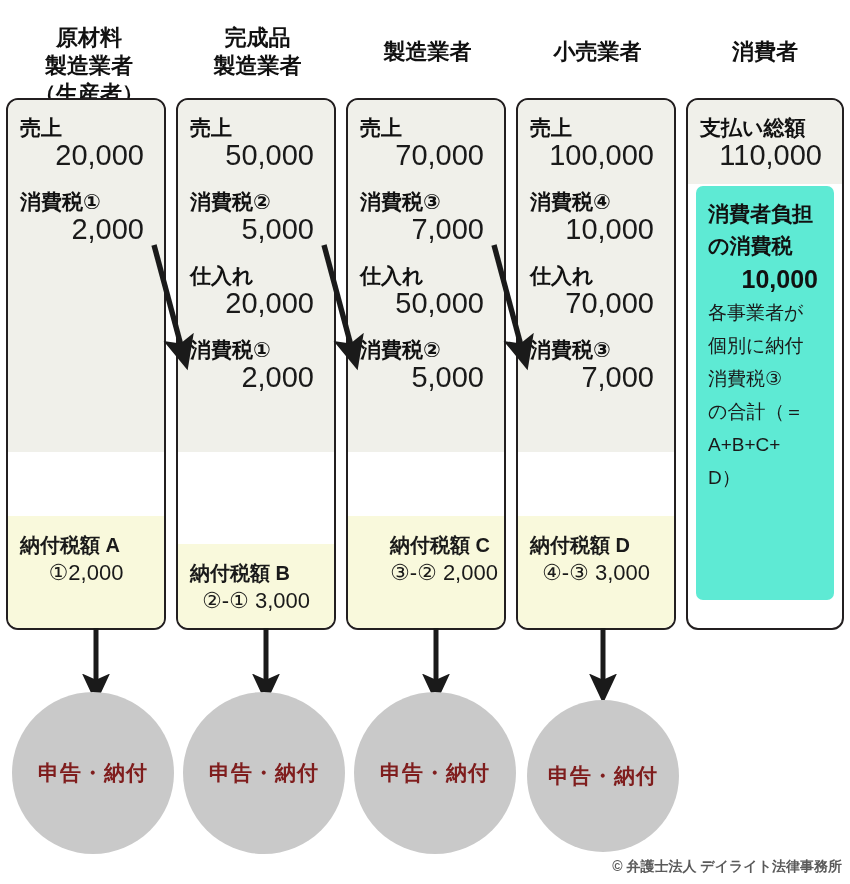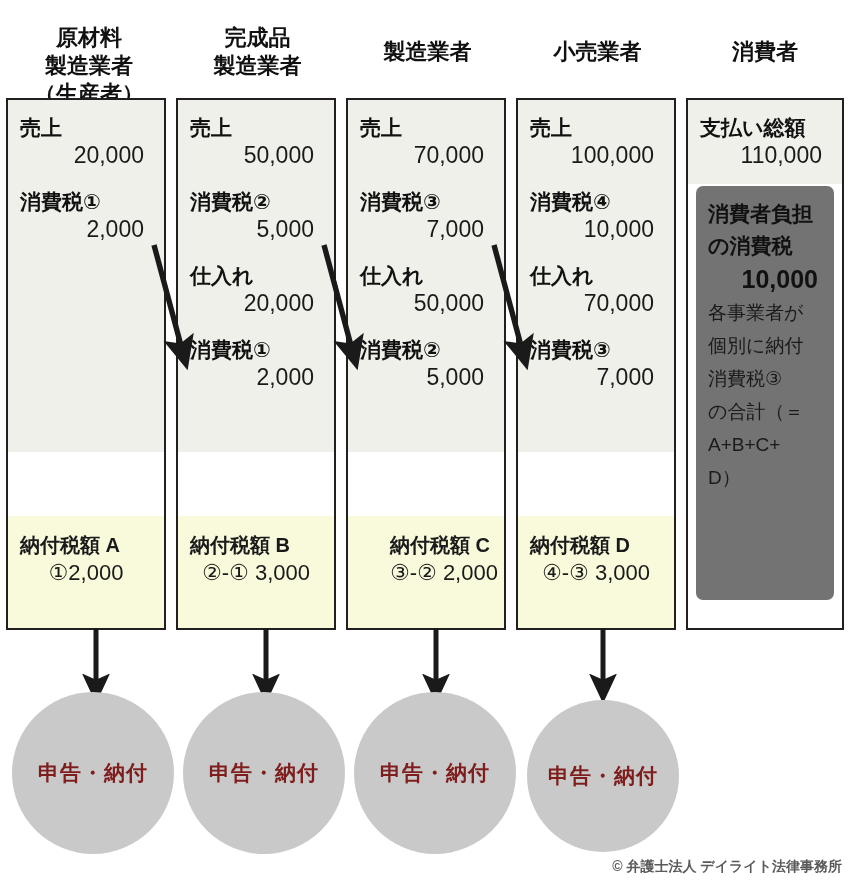--- a/index.html
+++ b/index.html
@@ -32,21 +32,21 @@
     line-height: 28px;
     color: #111111;
     letter-spacing: 0px;
   }
   .col-header .hline { display: block; white-space: nowrap; }
 
   
   .stage-card {
     position: absolute;
     border: 2px solid #231f20;
-    border-radius: 0;
+    border-radius: 12px;
     background: #ffffff;
     box-sizing: border-box;
     overflow: hidden;
   }
 
   
   .panel-top {
     position: absolute;
     left: 0;
     top: 0;
@@ -63,36 +63,36 @@
     bottom: 0;
     background: #f9f9dc;
     box-sizing: border-box;
     padding: 16px 12px 14px 12px;
   }
   
   .panel-tan {
     position: absolute;
     left: 8px;
     right: 8px;
-    background: #737373;
+    background: #5eead4;
     border-radius: 7px;
     box-sizing: border-box;
     padding: 12px 12px 14px 12px;
   }
 
   
   .lbl {
     font-weight: bold;
     font-size: 21px;
     line-height: 27px;
     color: #111111;
     white-space: nowrap;
   }
   .val {
-    font-size: 23px;
+    font-size: 29px;
     line-height: 29px;
     color: #1a1a1a;
     text-align: right;
     padding-right: 8px;
     white-space: nowrap;
     font-weight: 400;
   }
   .row-gap { height: 18px; }
 
   .lbl-pay {
@@ -213,21 +213,21 @@
       <div class="row-gap"></div>
       <div class="lbl">消費税②</div>
       <div class="val">5,000</div>
       <div class="row-gap"></div>
       <div class="lbl">仕入れ</div>
       <div class="val">20,000</div>
       <div class="row-gap"></div>
       <div class="lbl">消費税①</div>
       <div class="val">2,000</div>
     </div>
-    <div class="panel-bottom" style="height:112px;">
+    <div class="panel-bottom" style="height:84px;">
       <div class="lbl-pay">納付税額 B</div>
       <div class="val-pay">②-① 3,000</div>
     </div>
   </div>
 
   <div class="stage-card" style="left:346px; top:98px; width:160px; height:532px;">
     <div class="panel-top" style="height:352px;">
       <div class="lbl">売上</div>
       <div class="val">70,000</div>
       <div class="row-gap"></div>

